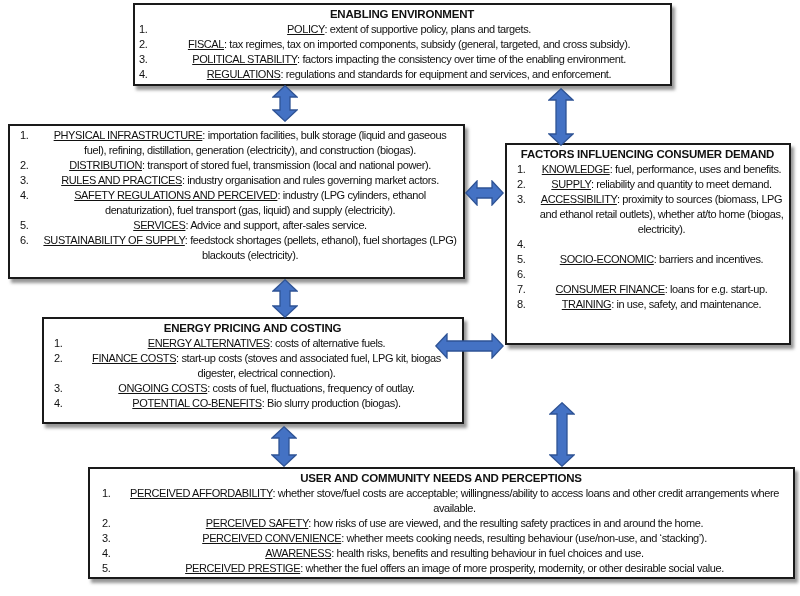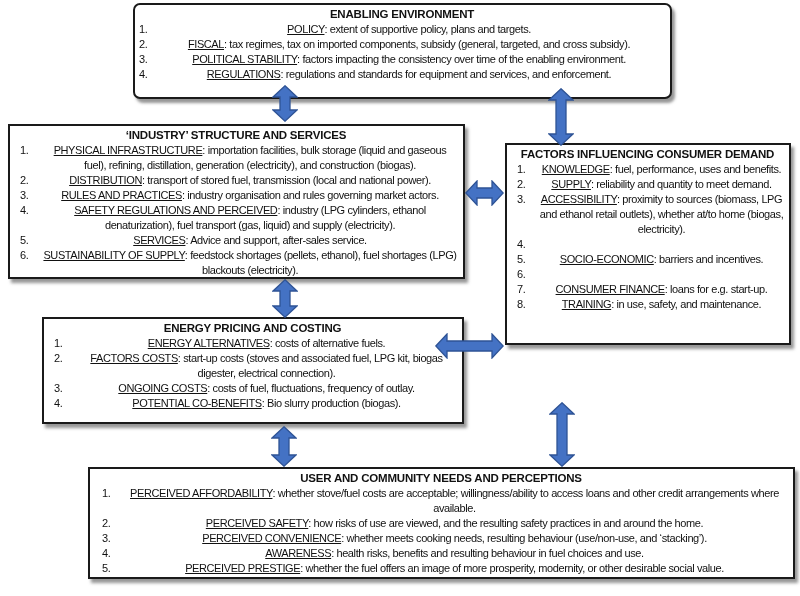--- a/index.html
+++ b/index.html
@@ -21,21 +21,21 @@
   ol.items { list-style:none; margin:0; padding:0; }
   ol.items li { display:flex; font-size:11px; letter-spacing:-0.4px; line-height:15px; }
   ol.items .num { flex:0 0 auto; }
   ol.items .txt { flex:1 1 auto;text-align:center; }
   ol.items .txt u { text-decoration:underline; text-underline-offset:1px; }
   
   .indent-tight .num { width:14px; }
   .indent-wide  .num { width:28px; padding-left:6px; box-sizing:border-box; }
   .indent-med   .num { width:27px; padding-left:8px; box-sizing:border-box; }
   
-  #box-enabling { left:133px; top:3px;   width:539px; height:96px;border-radius:7px;  }
+  #box-enabling { left:133px; top:3px;   width:539px; height:83px;  }
   #box-industry { left:8px;   top:124px; width:457px; height:155px; }
   #box-factors  { left:505px; top:143px; width:286px; height:202px; }
   #box-pricing  { left:42px;  top:317px; width:422px; height:107px; }
   #box-user     { left:88px;  top:467px; width:707px; height:112px; }
   .arrow { position:absolute; line-height:0; }
   .arrow svg { display:block; }
 </style>
 </head>
 <body>
 
@@ -57,21 +57,20 @@
           <span class="txt"><u>POLITICAL STABILITY</u>: factors impacting the consistency over time of the enabling environment.</span>
         </li>
         <li>
           <span class="num">4.</span>
           <span class="txt"><u>REGULATIONS</u>: regulations and standards for equipment and services, and enforcement.</span>
         </li>
       </ol>
   </section>
 
   <section class="box indent-wide" id="box-industry">
-    <h3>‘INDUSTRY’ STRUCTURE AND SERVICES</h3>
     <ol class="items">
         <li>
           <span class="num">1.</span>
           <span class="txt"><u>PHYSICAL INFRASTRUCTURE</u>: importation facilities, bulk storage (liquid and gaseous fuel), refining, distillation, generation (electricity), and construction (biogas).</span>
         </li>
         <li>
           <span class="num">2.</span>
           <span class="txt"><u>DISTRIBUTION</u>: transport of stored fuel, transmission (local and national power).</span>
         </li>
         <li>
@@ -131,21 +130,21 @@
 
   <section class="box indent-wide" id="box-pricing">
     <h3>ENERGY PRICING AND COSTING</h3>
     <ol class="items">
         <li>
           <span class="num">1.</span>
           <span class="txt"><u>ENERGY ALTERNATIVES</u>: costs of alternative fuels.</span>
         </li>
         <li>
           <span class="num">2.</span>
-          <span class="txt"><u>FACTORS COSTS</u>: start-up costs (stoves and associated fuel, LPG kit, biogas digester, electrical connection).</span>
+          <span class="txt"><u>FINANCE COSTS</u>: start-up costs (stoves and associated fuel, LPG kit, biogas digester, electrical connection).</span>
         </li>
         <li>
           <span class="num">3.</span>
           <span class="txt"><u>ONGOING COSTS</u>: costs of fuel, fluctuations, frequency of outlay.</span>
         </li>
         <li>
           <span class="num">4.</span>
           <span class="txt"><u>POTENTIAL CO-BENEFITS</u>: Bio slurry production (biogas).</span>
         </li>
       </ol>

